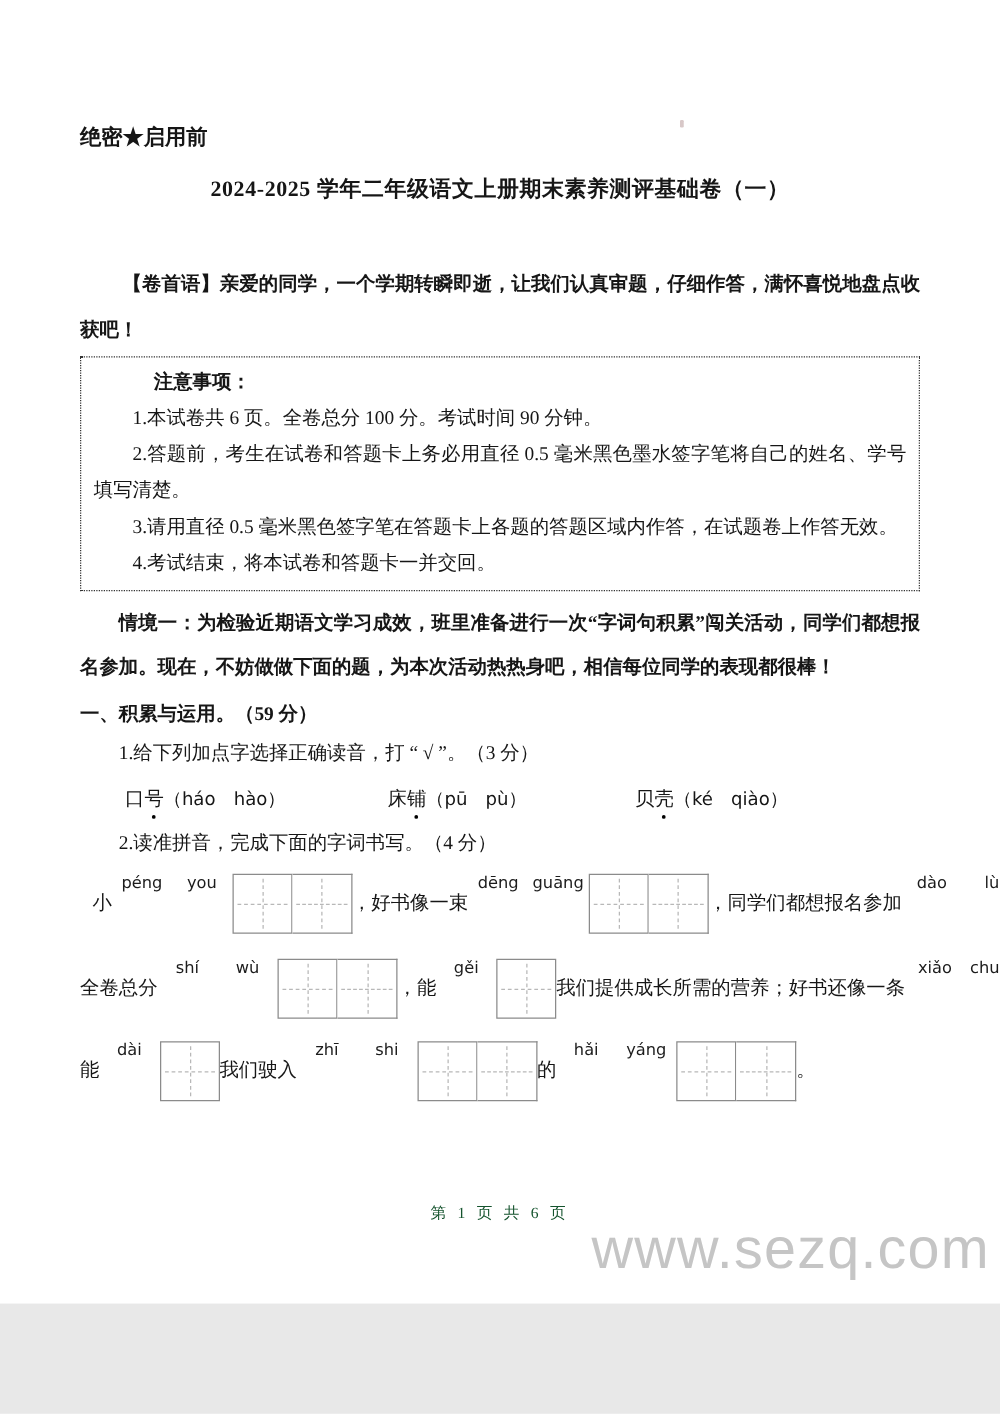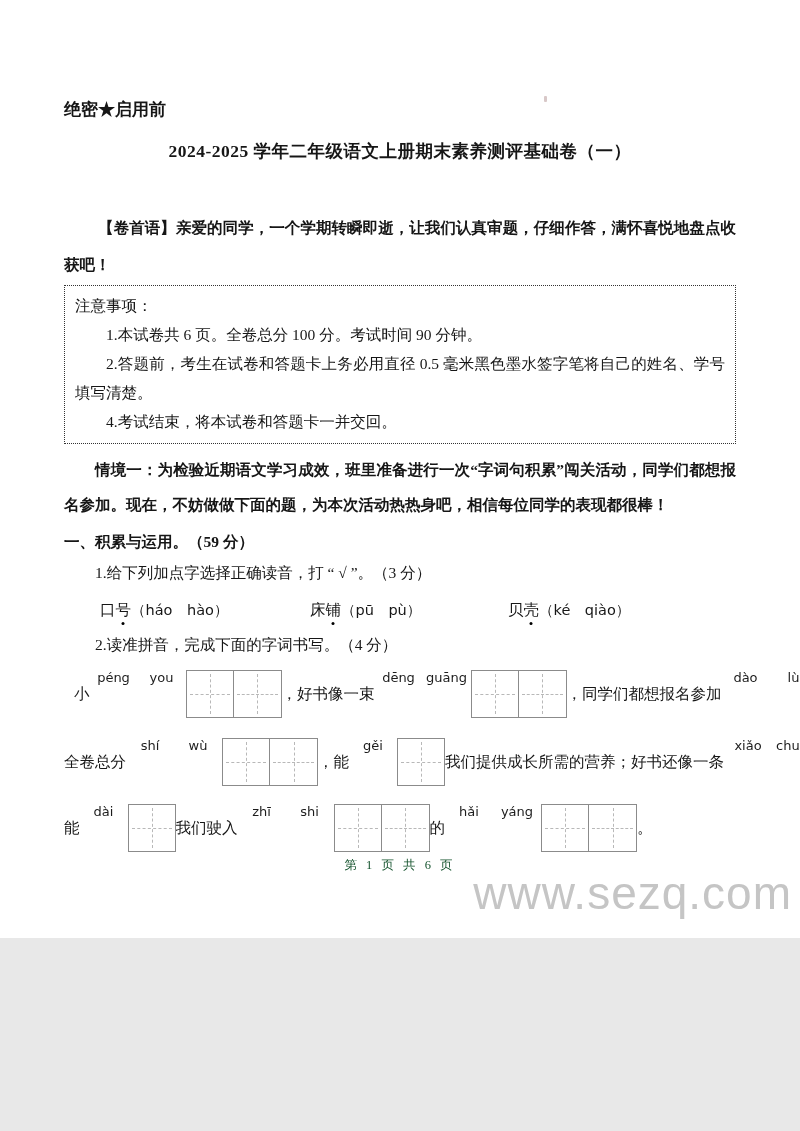--- a/index.html
+++ b/index.html
@@ -1,27 +1,27 @@
 <!DOCTYPE html>
 <html><head>
 <meta charset="utf-8">
 <style>
   * { margin:0; padding:0; box-sizing:border-box; }
   html,body { background:#e8e8e8; }
   .page {
-    width:800px; height:938px; margin:0 auto; background:#ffffff;
+    width:800px; height:1043px; margin:0 auto; background:#ffffff;
     position:relative; overflow:hidden; padding:0 64px;
     font-family:"Liberation Serif","DejaVu Serif",serif;
     color:#161616; font-size:15.5px;
   }
   .security { margin-top:98px; font-weight:bold; font-size:17px; }
   .title { margin-top:18px; text-align:center; font-weight:bold; font-size:17.5px; letter-spacing:0.5px; }
   .foreword { margin-top:46px; font-weight:bold; line-height:37px; text-indent:2.2em; text-align:justify; }
   .notice-box { margin-top:2px; border:1px dotted #333; padding:5px 10px 7px 10px; }
-  .notice-heading { font-weight:normal; line-height:29px; }
+  .notice-heading { font-weight:bold; line-height:29px;margin-left:48px; }
   .notice-item { text-indent:2em; line-height:29px; text-align:justify; }
   .scenario { margin-top:8px; font-weight:bold; line-height:35px; text-indent:2em; text-align:justify; }
   .sec-heading { margin-top:10px; font-weight:bold; }
   .q-prompt { margin-top:10px; text-indent:2em; }
   .q-prompt.q2 { margin-top:14px; }
   .q1-row { display:flex; padding-left:36px; margin-top:12px; }
   .q1-row.second { margin-top:16px; }
   .q1-col { display:inline-block; }
   .q1-col.c1 { width:210px; }
   .q1-col.c2 { width:198px; }
@@ -76,20 +76,21 @@
   <div class="security">绝密★启用前</div>
 
   <h1 class="title">2024-2025 学年二年级语文上册期末素养测评基础卷（一）</h1>
 
   <p class="foreword">【卷首语】亲爱的同学，一个学期转瞬即逝，让我们认真审题，仔细作答，满怀喜悦地盘点收获吧！</p>
 
   <div class="notice-box">
     <div class="notice-heading">注意事项：</div>
     <p class="notice-item">1.本试卷共 6 页。全卷总分 100 分。考试时间 90 分钟。</p>
     <p class="notice-item">2.答题前，考生在试卷和答题卡上务必用直径 0.5 毫米黑色墨水签字笔将自己的姓名、学号填写清楚。</p>
+    <p class="notice-item">3.请用直径 0.5 毫米黑色签字笔在答题卡上各题的答题区域内作答，在试题卷上作答无效。</p>
     <p class="notice-item">4.考试结束，将本试卷和答题卡一并交回。</p>
   </div>
 
   <p class="scenario">情境一：为检验近期语文学习成效，班里准备进行一次“字词句积累”闯关活动，同学们都想报名参加。现在，不妨做做下面的题，为本次活动热热身吧，相信每位同学的表现都很棒！</p>
 
   <div class="sec-heading">一、积累与运用。（59 分）</div>
 
   <p class="q-prompt">1.给下列加点字选择正确读音，打 “ √ ”。（3 分）</p>
 
 

